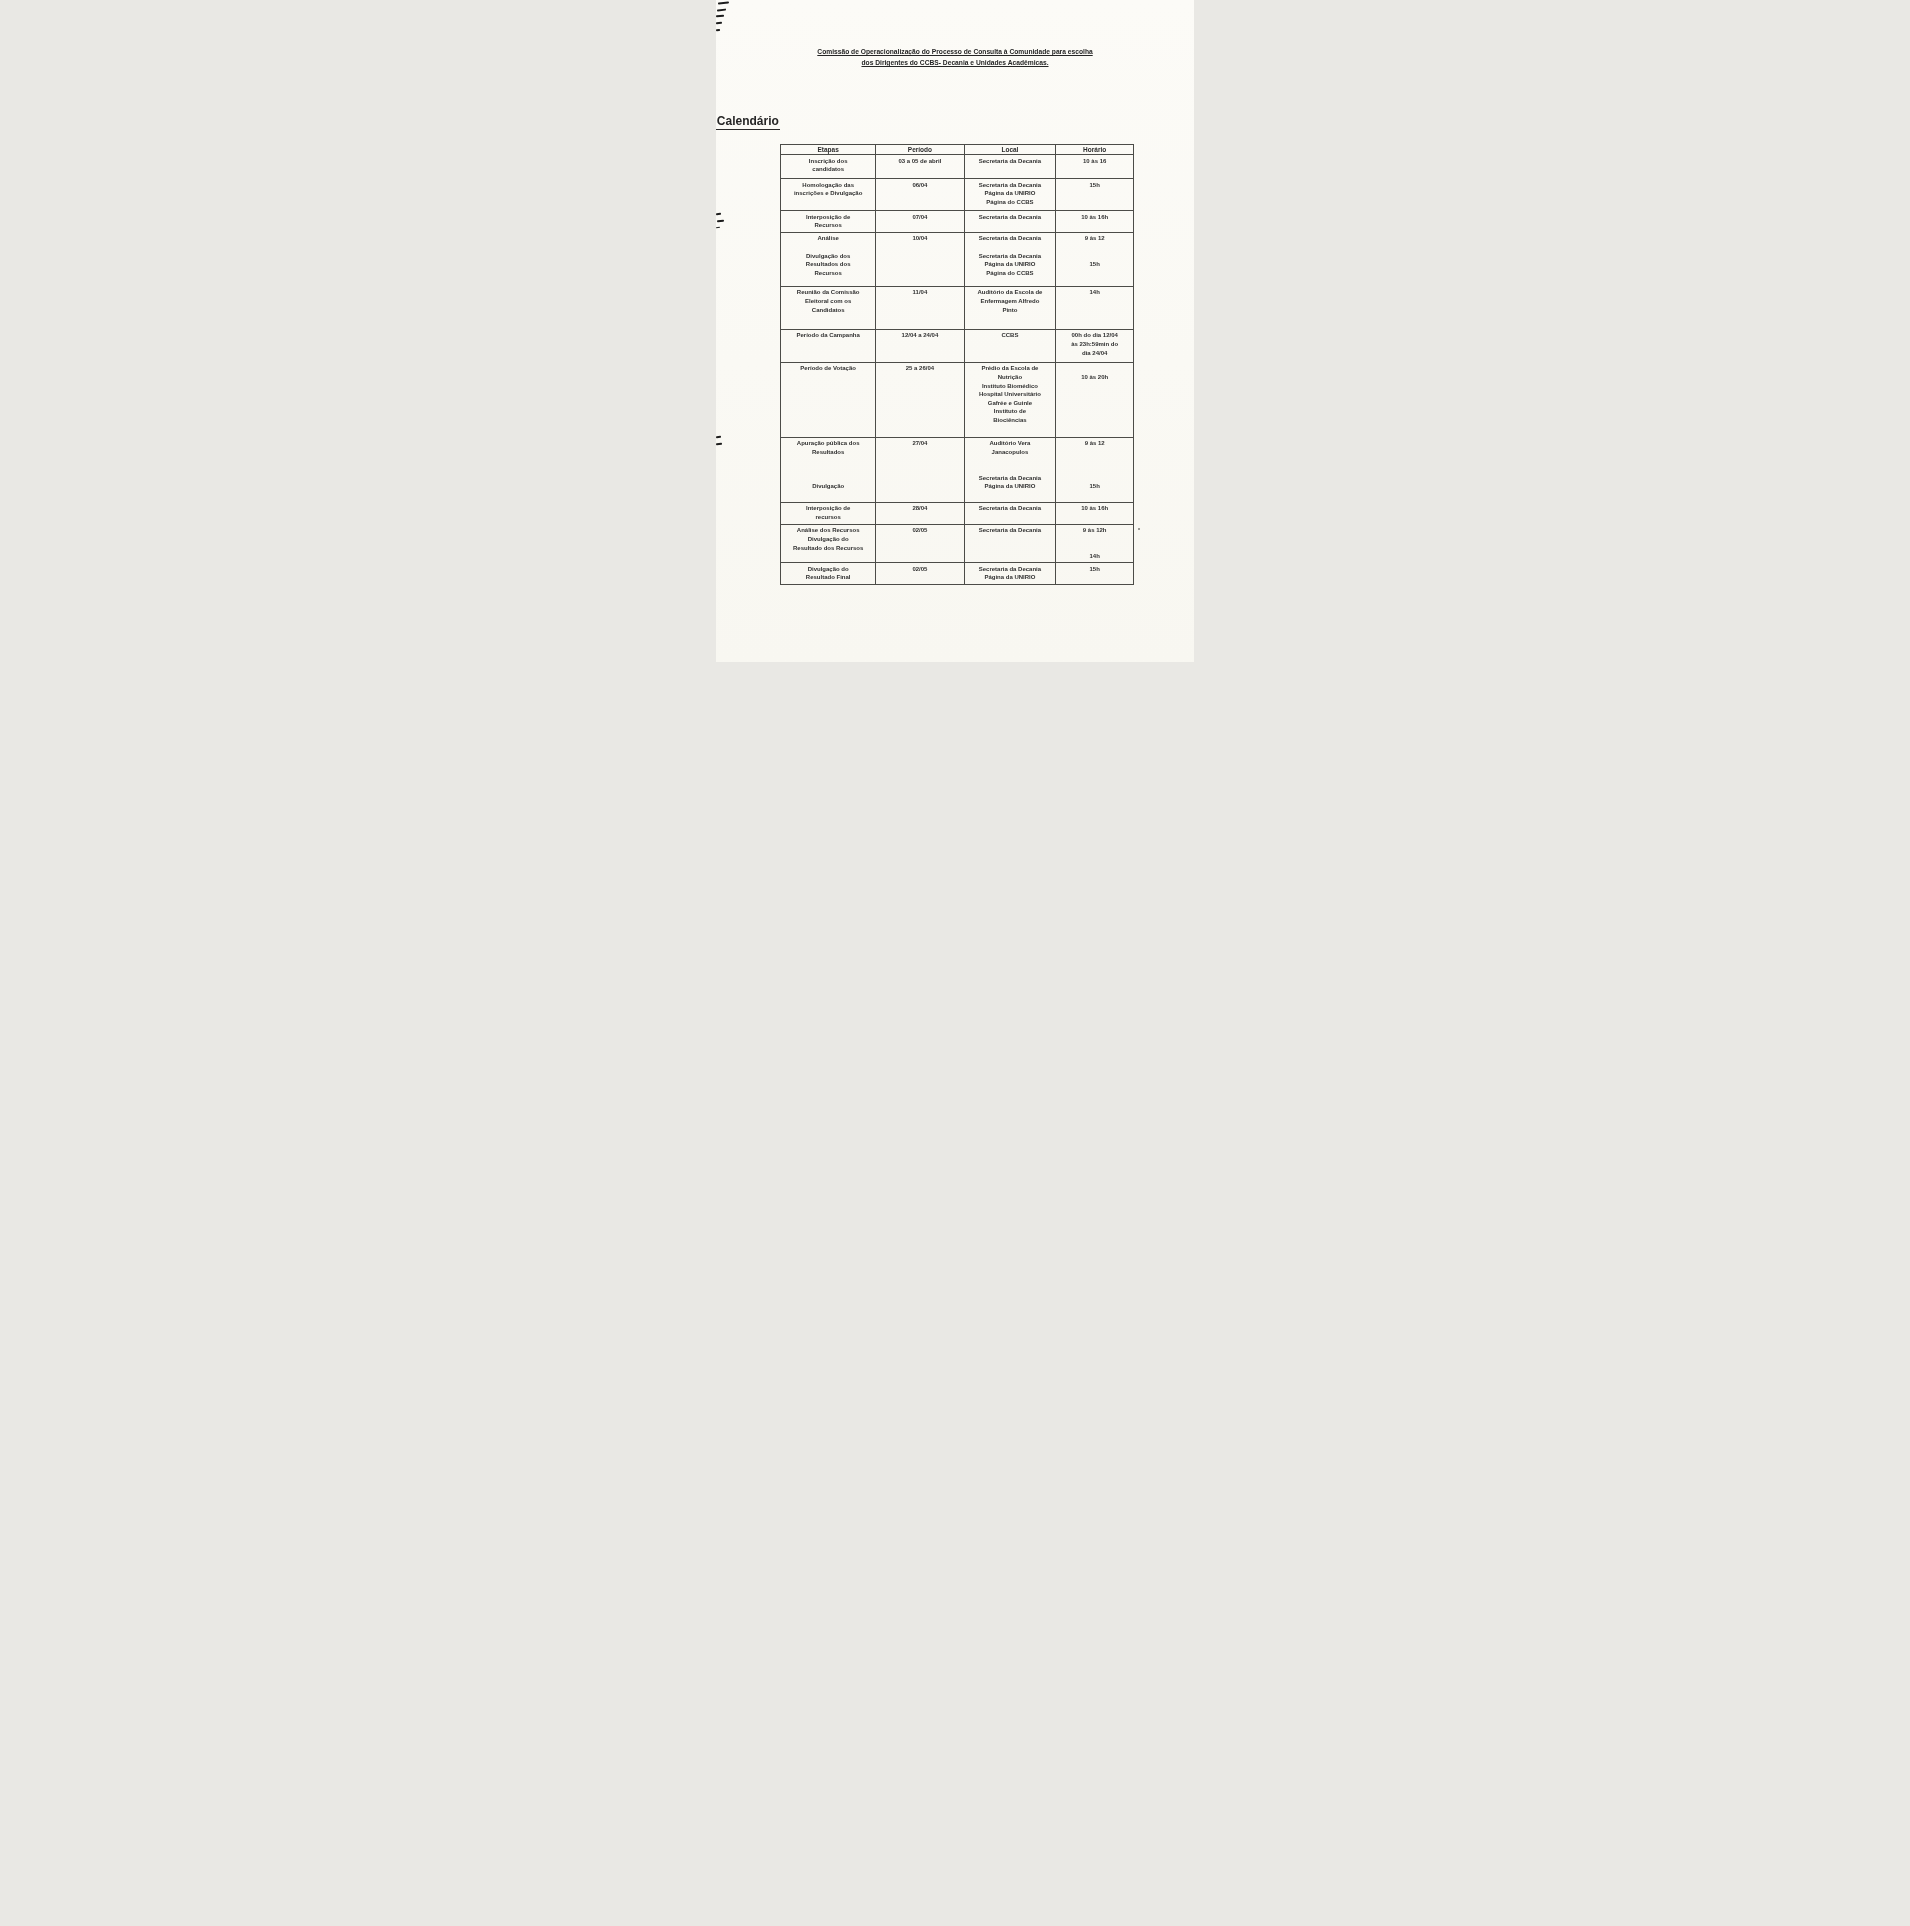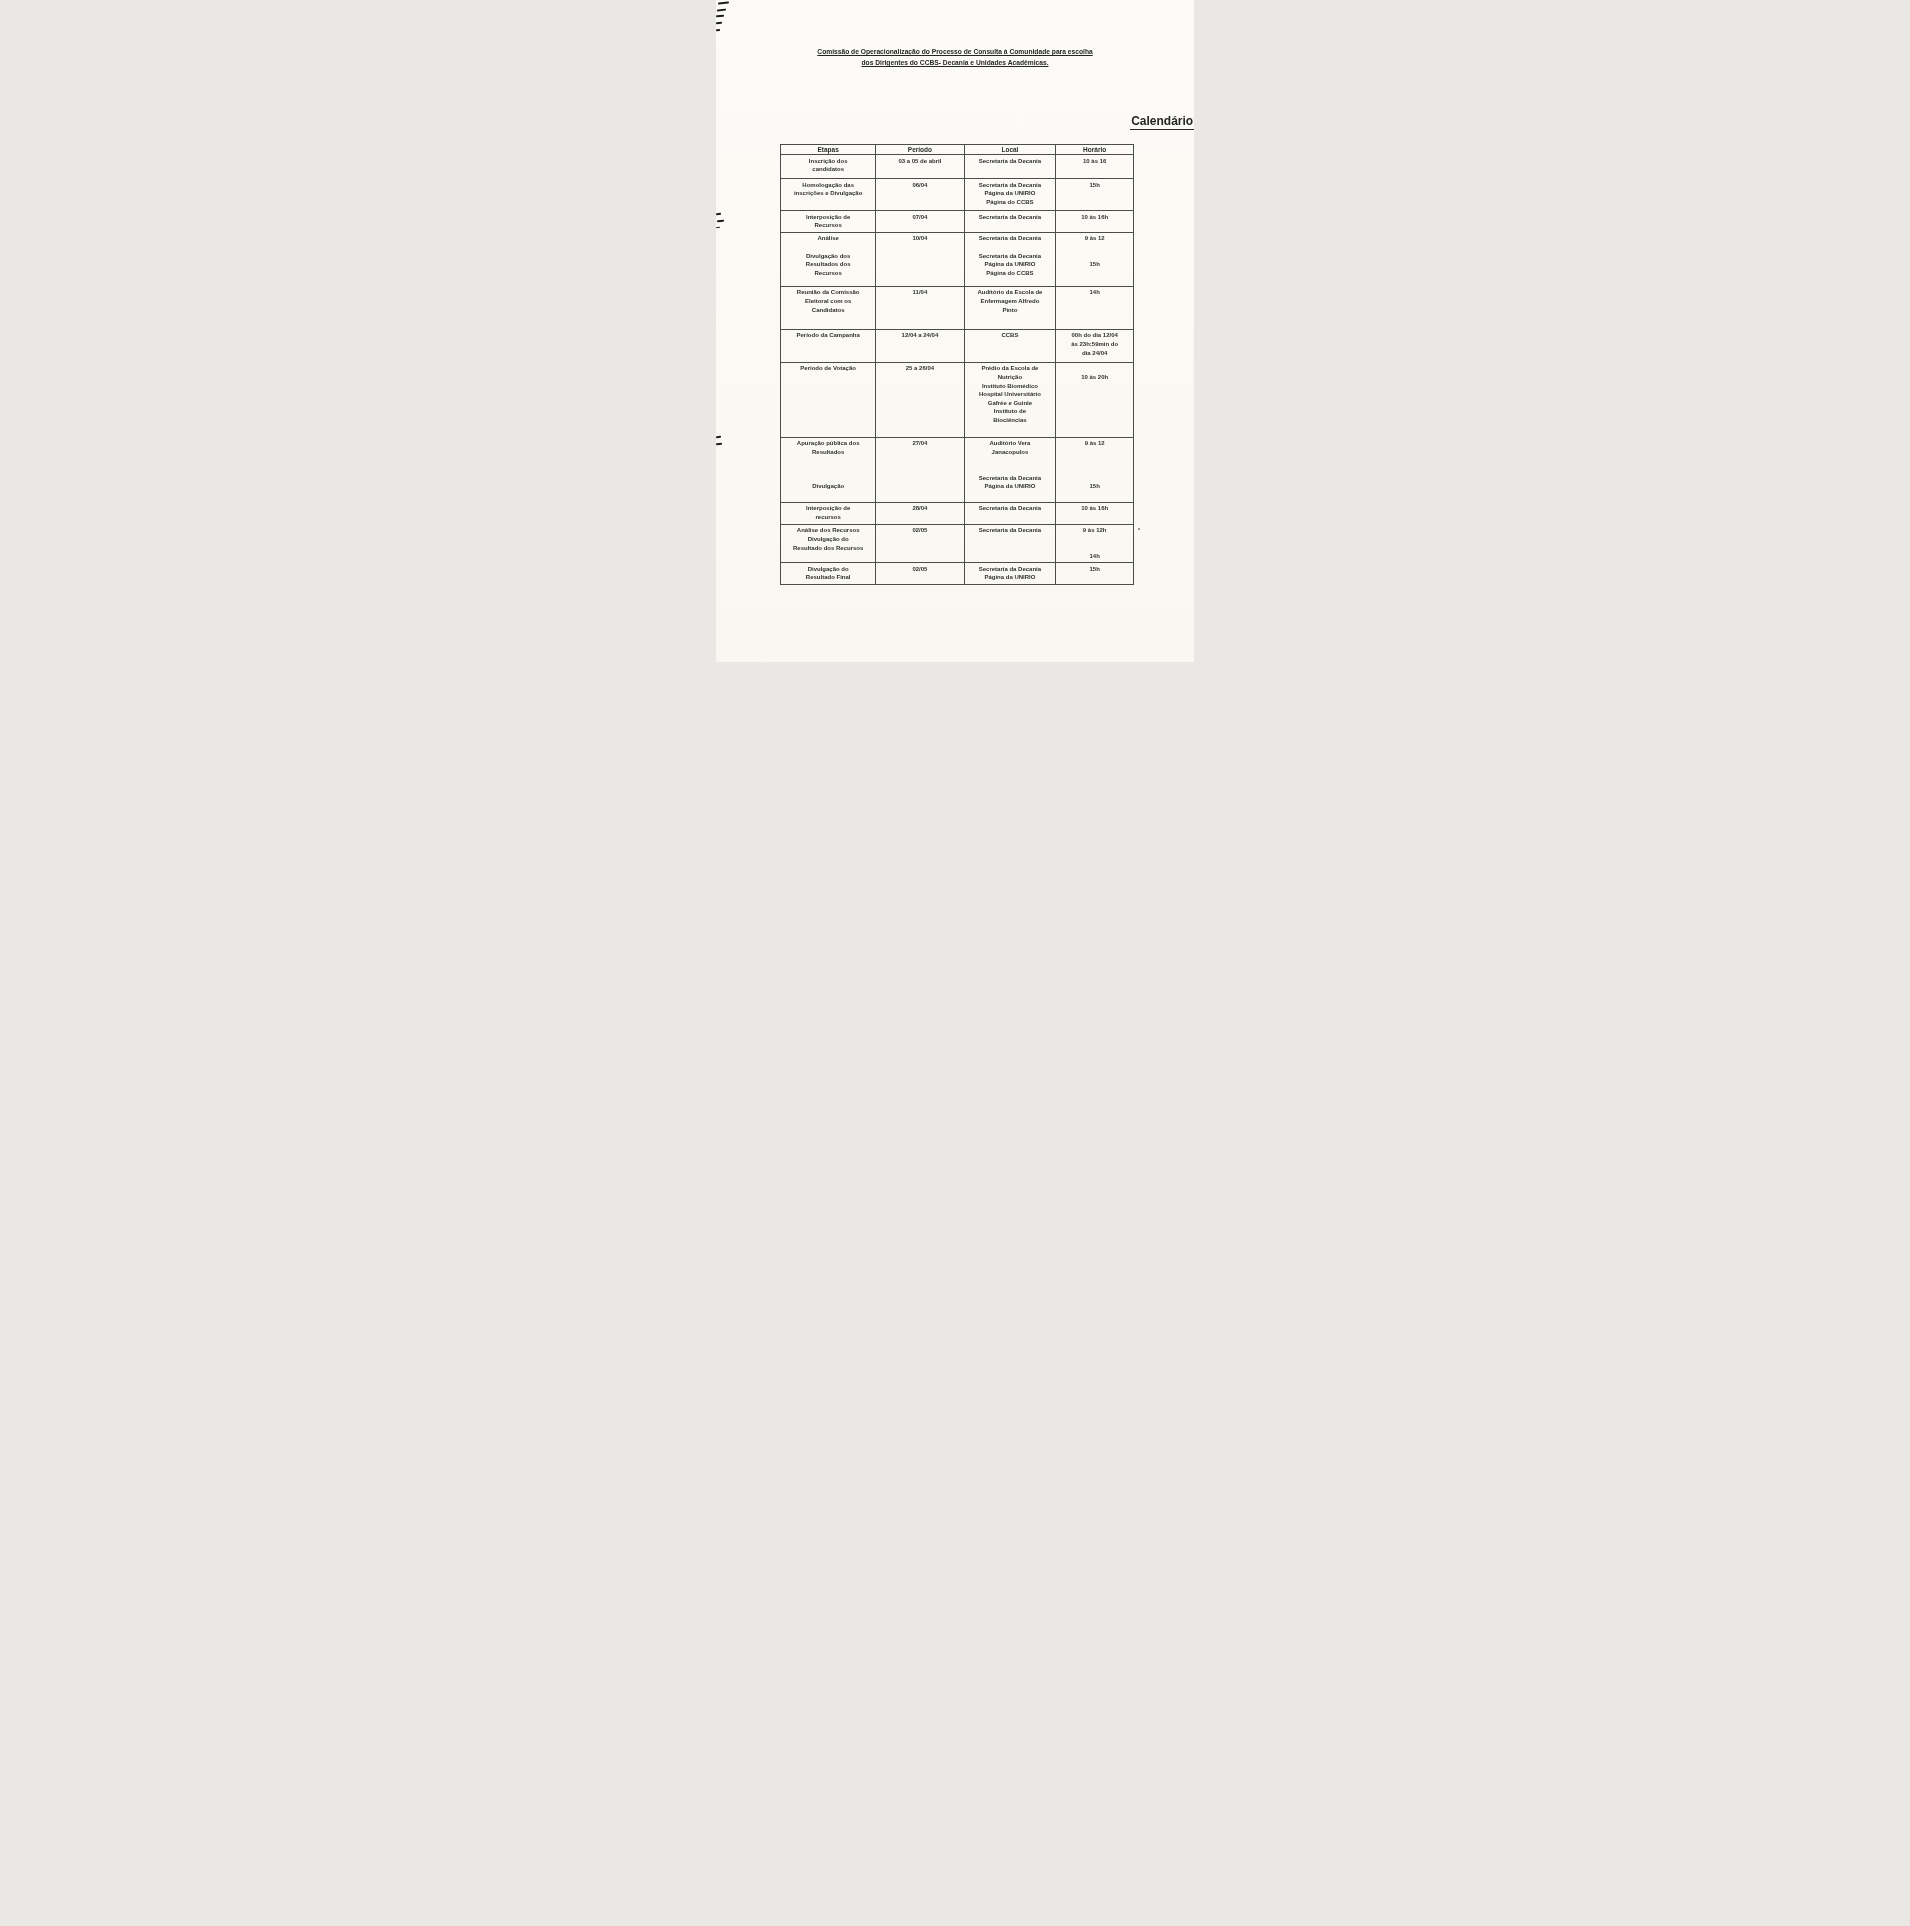--- a/index.html
+++ b/index.html
@@ -44,21 +44,21 @@
     text-decoration: underline;
     text-decoration-thickness: 0.6px;
     text-underline-offset: 1.2px;
   }
 
   .heading {
     position: absolute;
     top: 114px;
     left: 0;
     width: 100%;
-    text-align: right;
+    text-align: left;
     font-size: 12px;
     font-weight: 700;
     color: #262626;
   }
   .heading .underline {
     display: inline-block;
     border-bottom: 1.2px solid #2a2a2a;
     padding: 0 0.8px 0.8px 0.8px;
   }
 

